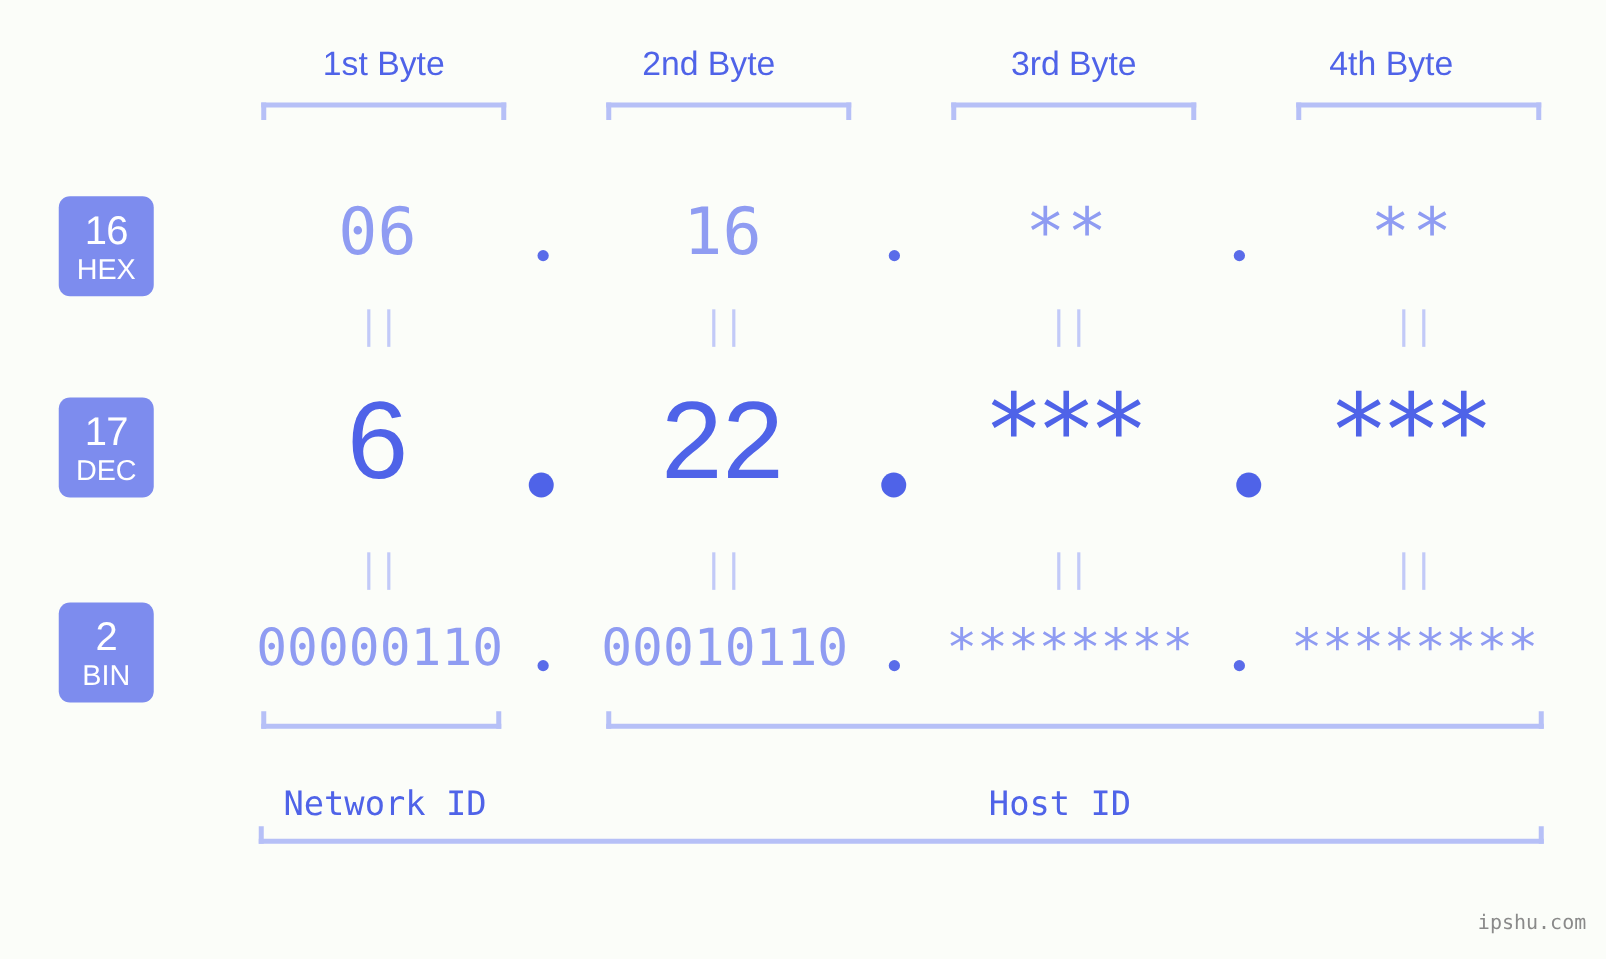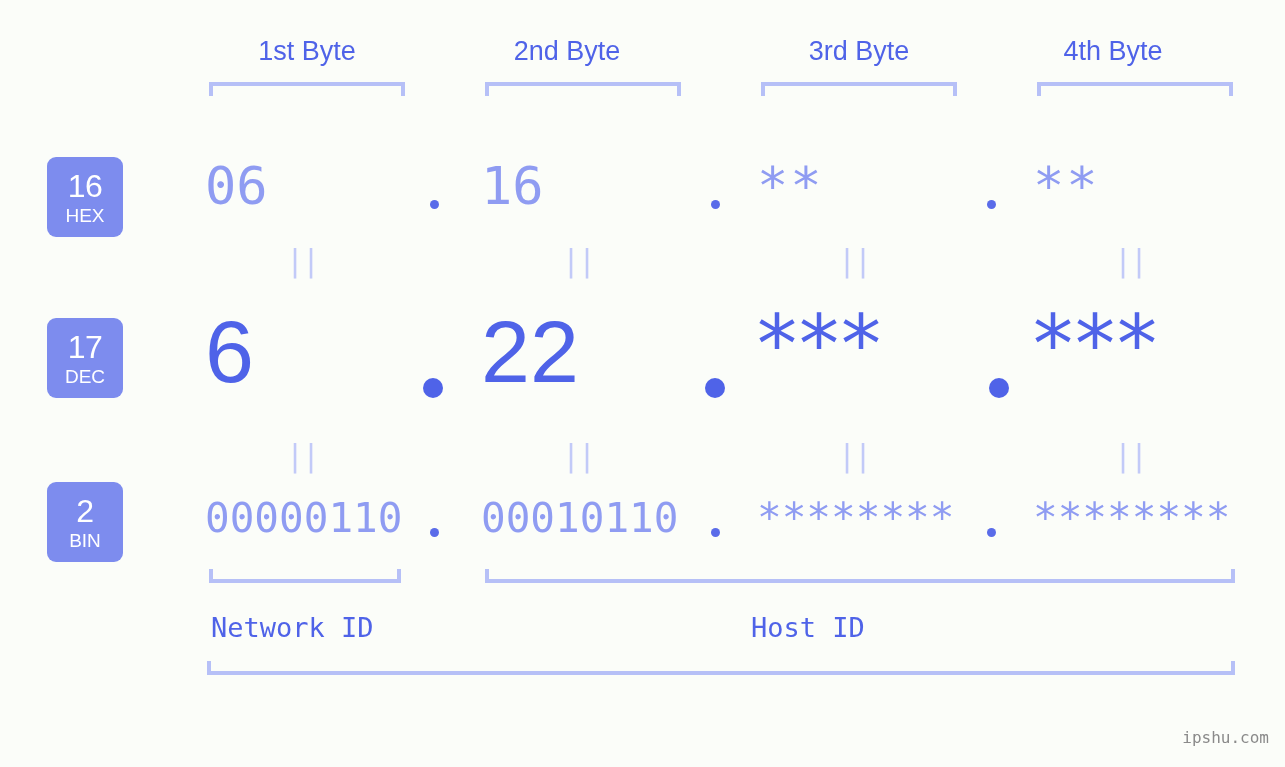--- a/index.html
+++ b/index.html
@@ -65,30 +65,30 @@
     justify-content: center;
     font-family: "Liberation Sans", sans-serif;
     line-height: 1;
   }
   .badge .num {
     font-size: 32px;
     font-weight: 400;
     letter-spacing: -0.5px;
   }
   .badge .nm {
-    font-size: 19px;
+    font-size: 23px;
     font-weight: 400;
     margin-top: 4px;
     letter-spacing: 0px;
   }
 
   
   .cell {
     position: absolute;
-    text-align: left;
+    text-align: center;
     white-space: nowrap;
     color: #8f9cf2;
   }
   .cell.hex {
     font-family: "DejaVu Sans Mono", monospace;
     font-size: 52px;
     color: #8f9cf2;
     line-height: 1;
   }
   .cell.hex.star {
@@ -134,24 +134,26 @@
     font-family: "DejaVu Sans Mono", monospace;
     font-size: 30px;
     color: #c2caf8;
     line-height: 1;
     letter-spacing: -2px;
   }
 
   
   .idlabel {
     position: absolute;
+    text-align: center;
     font-family: "DejaVu Sans Mono", monospace;
     font-size: 27px;
     color: #4f63e8;
     white-space: nowrap;
+    margin-top: 16px;
   }
   .classlabel {
     position: absolute;
     text-align: center;
     font-family: "DejaVu Sans Mono", monospace;
     font-size: 36px;
     color: #4f63e8;
     white-space: nowrap;
   }
 

